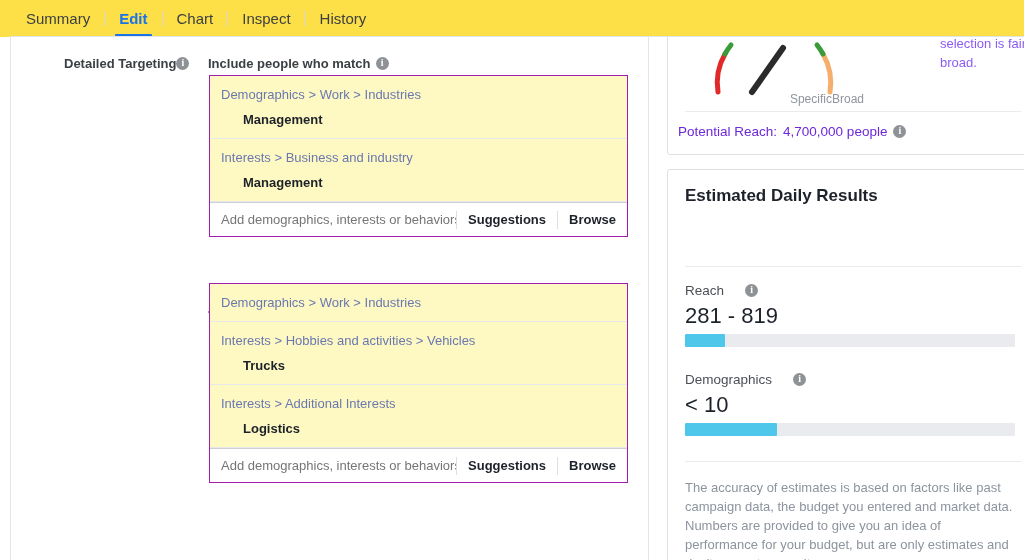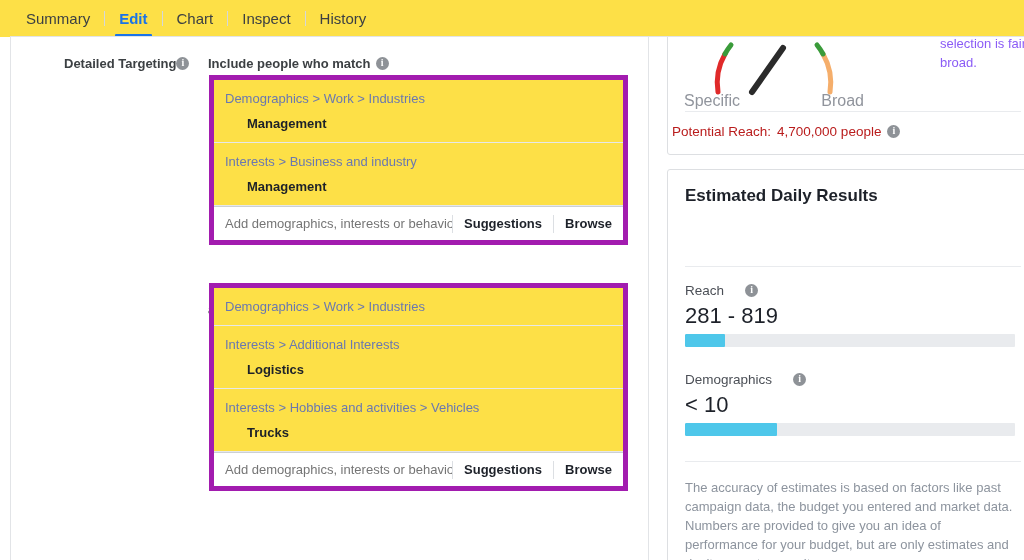--- a/index.html
+++ b/index.html
@@ -78,22 +78,22 @@
     content: "i"; position: absolute; left: 0; right: 0; top: -1px;
     text-align: center; color: #ffffff;
     font-size: 10px; font-weight: bold;
     font-family: "Liberation Serif", serif;
     line-height: 14px;
   }
 
   
   .tbox {
     position: absolute;
-    border: 5px solid #a21caf;
-    background: #fde047;
+    border: 1px solid #a21caf;
+    background: #fef9c3;
   }
   .tbox-1 { left: 198px; top: 38px; width: 419px; }
   .tbox-2 { left: 198px; top: 246px; width: 419px; }
 
   .trow {
     padding: 10px 12px 10px 11px;
     border-bottom: 1px solid #e6e8ea;
   }
   .trow:last-of-type { border-bottom: none; }
   .tpath {
@@ -154,33 +154,33 @@
   .card-results {
     left: 18px; top: 132px; width: 372px; height: 470px;
   }
 
   
   .gauge-wrap {
     position: absolute; left: 16px; top: 8px; width: 180px; height: 92px;
   }
   .gauge-labels {
     position: absolute; left: 16px; top: 96px; width: 180px;
-    display: flex; justify-content: space-between;
-    font-size: 16px; color: #90949c;
+    display: flex; justify-content: flex-end;
+    font-size: 12px; color: #90949c;
   }
   .tip-note {
     position: absolute; left: 232px; top: 38px; width: 124px;
     font-size: 13px; color: #8b5cf6; line-height: 19px; margin-left: 40px;
   }
   .card-divider {
     position: absolute; left: 17px; right: 17px; height: 1px; background: #e9ebee;
   }
   .potential-reach {
-    position: absolute; left: 4px; top: 128px;
-    font-size: 13.5px; color: #b91c1c;
+    position: absolute; left: 10px; top: 128px;
+    font-size: 13.5px; color: #6d28d9;
     display: flex; align-items: center; gap: 6px; white-space: nowrap;
   }
 
   
   .edr-title {
     position: absolute; left: 17px; top: 16px;
     font-size: 17px; font-weight: bold; color: #1d2129;
   }
   .edr-sub {
     position: absolute; left: 17px; top: 41px; width: 330px;
@@ -261,26 +261,26 @@
     <span>and must also match</span>
     <span class="info-icon"></span>
     <span class="close-x">✕</span>
   </div>
 
   <div class="tbox tbox-2">
     <div class="trow">
       <div class="tpath">Demographics &gt; Work &gt; Industries</div>
     </div>
     <div class="trow">
+      <div class="tpath">Interests &gt; Hobbies and activities &gt; Vehicles</div>
+      <div class="tname">Trucks</div>
+    </div>
+    <div class="trow">
       <div class="tpath">Interests &gt; Additional Interests</div>
       <div class="tname">Logistics</div>
-    </div>
-    <div class="trow">
-      <div class="tpath">Interests &gt; Hobbies and activities &gt; Vehicles</div>
-      <div class="tname">Trucks</div>
     </div>
     <div class="tinput-row">
       <input class="tinput-ph" style="border: none; outline: none; background: transparent; font-family: &quot;Liberation Sans&quot;, sans-serif;" placeholder="Add demographics, interests or behaviors">
       <div class="tinput-sep"></div>
       <div class="tinput-btn">Suggestions</div>
       <div class="tinput-sep"></div>
       <div class="tinput-btn">Browse</div>
     </div>
   </div>
 

